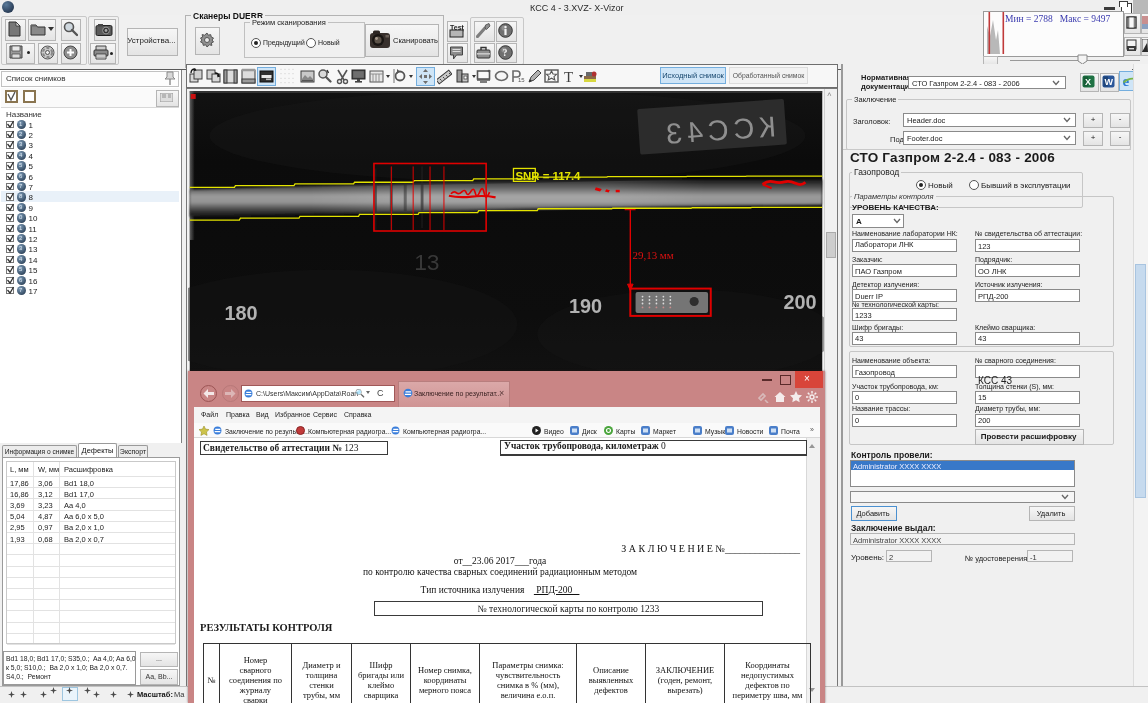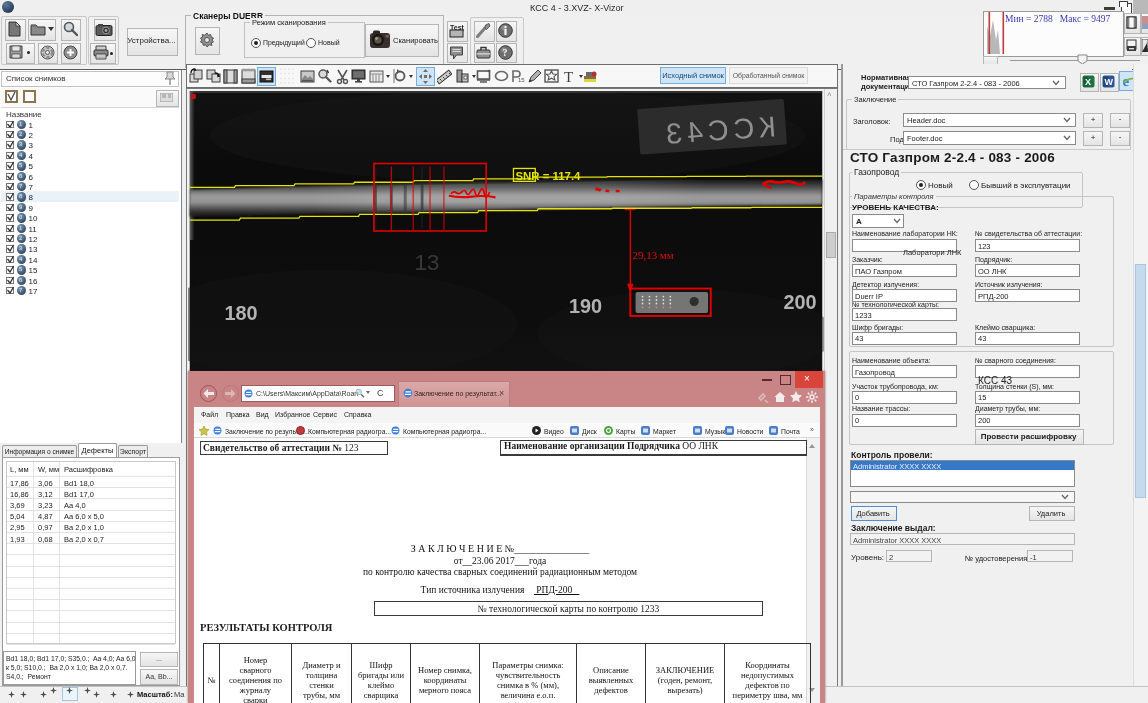--- a/index.html
+++ b/index.html
@@ -670,21 +670,21 @@
  <div class="abs" style="left:852px;top:203px;font-size:8px;font-weight:bold;">УРОВЕНЬ КАЧЕСТВА:</div>
  <div class="abs inp" style="left:852px;top:214px;width:52px;height:14px;box-sizing:border-box;"></div>
  <div class="abs" style="left:856px;top:217px;font-size:8px;font-weight:bold;">A</div>
  <svg class="abs" style="left:893px;top:218px;" width="8" height="6" viewBox="0 0 8 6">
       <path d="M1 1l3 3.5L7 1" fill="none" stroke="#666" stroke-width="1.3"></path>
     </svg>
  <div id="rpfields">
       <div class="abs" style="left:852px;top:230px;font-size:7px;color:#222;white-space:nowrap;">Наименование лаборатории НК:</div>
       <div class="abs" style="left:975px;top:230px;font-size:7px;color:#222;white-space:nowrap;">№ свидетельства об аттестации:</div>
       <div class="abs inp" style="left:852px;top:239px;width:105px;height:13px;box-sizing:border-box;"></div>
-      <div class="abs" style="left:855px;top:248px;font-size:7.5px;color:#222;margin-left:48px;">Лаборатори ЛНК</div>
+      <div class="abs" style="left:855px;top:240px;font-size:7.5px;color:#222;">Лаборатори ЛНК</div>
       <div class="abs inp" style="left:975px;top:239px;width:105px;height:13px;box-sizing:border-box;"></div>
       <div class="abs" style="left:978px;top:241.5px;font-size:7.5px;color:#222;">123</div>
       <div class="abs" style="left:852px;top:256px;font-size:7px;color:#222;white-space:nowrap;">Заказчик:</div>
       <div class="abs" style="left:975px;top:256px;font-size:7px;color:#222;white-space:nowrap;">Подрядчик:</div>
       <div class="abs inp" style="left:852px;top:264px;width:105px;height:13px;box-sizing:border-box;"></div>
       <div class="abs" style="left:855px;top:266.5px;font-size:7.5px;color:#222;">ПАО Газпром</div>
       <div class="abs inp" style="left:975px;top:264px;width:105px;height:13px;box-sizing:border-box;"></div>
       <div class="abs" style="left:978px;top:266.5px;font-size:7.5px;color:#222;">ОО ЛНК</div>
       <div class="abs" style="left:852px;top:281px;font-size:7px;color:#222;white-space:nowrap;">Детектор излучения:</div>
       <div class="abs" style="left:975px;top:281px;font-size:7px;color:#222;white-space:nowrap;">Источник излучения:</div>
@@ -868,23 +868,23 @@
 
  <div class="abs" style="left:194px;top:438px;width:626px;height:265px;background:#fff;"></div>
 
  <div class="abs" style="left:806px;top:438px;width:14px;height:265px;background:#f1f1f1;border-left:1px solid #d8d8d8;box-sizing:border-box;"></div>
  <div class="abs" style="left:809px;top:441px;width:0;height:0;border:3.5px solid transparent;border-bottom:4.5px solid #969696;"></div>
  <div class="abs" style="left:809px;top:688px;width:0;height:0;border:3.5px solid transparent;border-top:4.5px solid #969696;"></div>
  <div id="iedoc">
   <div class="abs" style="left:200px;top:441px;width:188px;height:14px;border:1px solid #3a3a3a;box-sizing:border-box;"></div>
   <div class="abs" style="left:203px;top:443px;font-family:'Liberation Serif',serif;font-size:9.5px;"><b>Свидетельство об аттестации №</b> 123</div>
   <div class="abs" style="left:500px;top:440px;width:305px;border:1px solid #3a3a3a;">
-   <div style="border-bottom:1px solid #3a3a3a;height:12.5px;font-family:'Liberation Serif',serif;font-size:9.5px;padding-left:3px;"><b>Наименование организации Подрядчика</b> ОО ЛНК</div>
+   <div style="border-bottom:1px solid #3a3a3a;height:12.5px;font-family:'Liberation Serif',serif;font-size:9.5px;padding-left:3px;"><b>Участок трубопровода, километраж</b> 0</div>
   </div>
-  <div class="abs" style="left:200px;top:543px;width:600px;text-align:center;font-family:'Liberation Serif',serif;font-size:10px;color:#111;">З А К Л Ю Ч Е Н И Е №_______________</div>
+  <div class="abs" style="left:200px;top:543px;width:600px;text-align:right;font-family:'Liberation Serif',serif;font-size:10px;color:#111;">З А К Л Ю Ч Е Н И Е №_______________</div>
   <div class="abs" style="left:200px;top:556px;width:600px;text-align:center;font-family:'Liberation Serif',serif;font-size:9.5px;color:#111;">от__23.06 2017___года</div>
   <div class="abs" style="left:200px;top:567px;width:600px;text-align:center;font-family:'Liberation Serif',serif;font-size:9.5px;color:#111;">по контролю качества сварных соединений радиационным методом</div>
   <div class="abs" style="left:200px;top:585px;width:600px;text-align:center;font-family:'Liberation Serif',serif;font-size:9.5px;color:#111;">Тип источника излучения&nbsp;&nbsp;&nbsp;&nbsp;<u>&nbsp;РПД-200&nbsp;&nbsp;&nbsp;</u></div>
   <div class="abs" style="left:374px;top:601px;width:389px;height:15px;border:1px solid #3a3a3a;box-sizing:border-box;text-align:center;font-family:'Liberation Serif',serif;font-size:9.5px;line-height:14px;">№ технологической карты по контролю 1233</div>
   <div class="abs" style="left:200px;top:622px;font-family:'Liberation Serif',serif;font-size:10.5px;font-weight:bold;">РЕЗУЛЬТАТЫ КОНТРОЛЯ</div>
   <table class="abs" style="left:203px;top:643px;border-collapse:collapse;table-layout:fixed;width:607px;font-family:'Liberation Serif',serif;font-size:8.5px;color:#111;">
    <tbody>
           <tr>
     <td style="border:1px solid #333;width:16px;text-align:center;">№</td>
     <td style="border:1px solid #333;width:72px;text-align:center;padding:2px 7px;height:72px;">Номер сварного соединения по журналу сварки</td>

